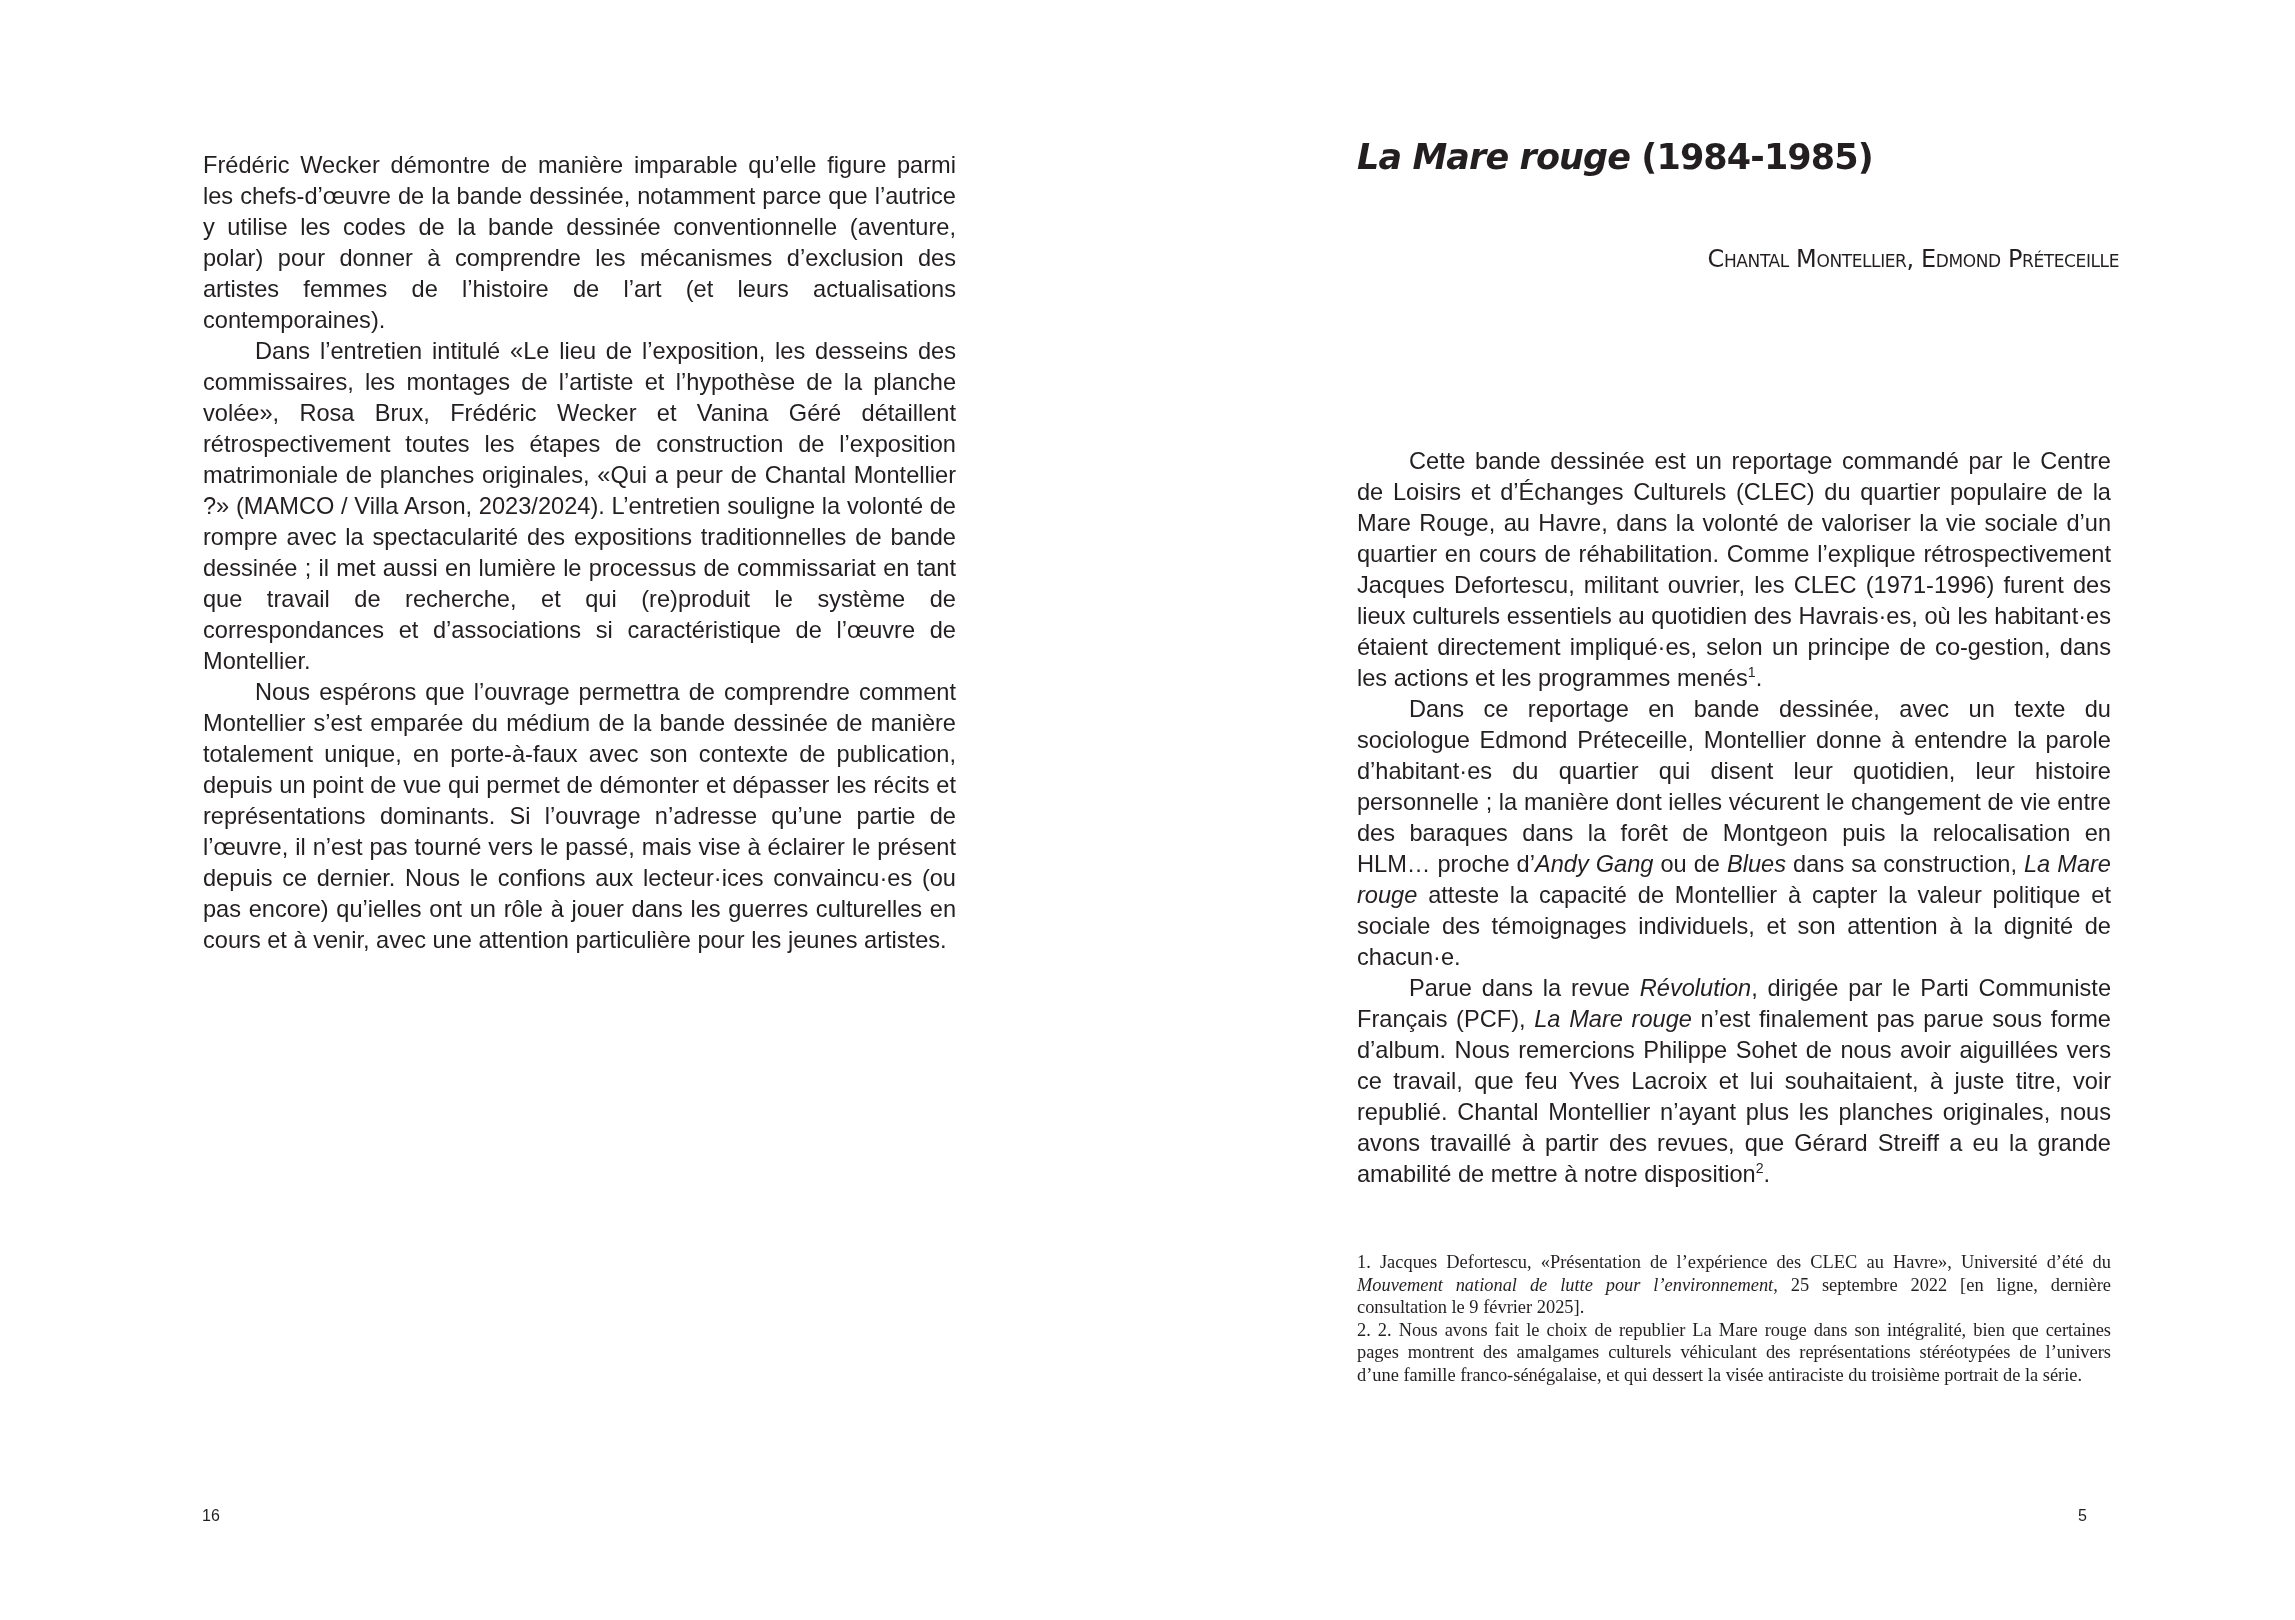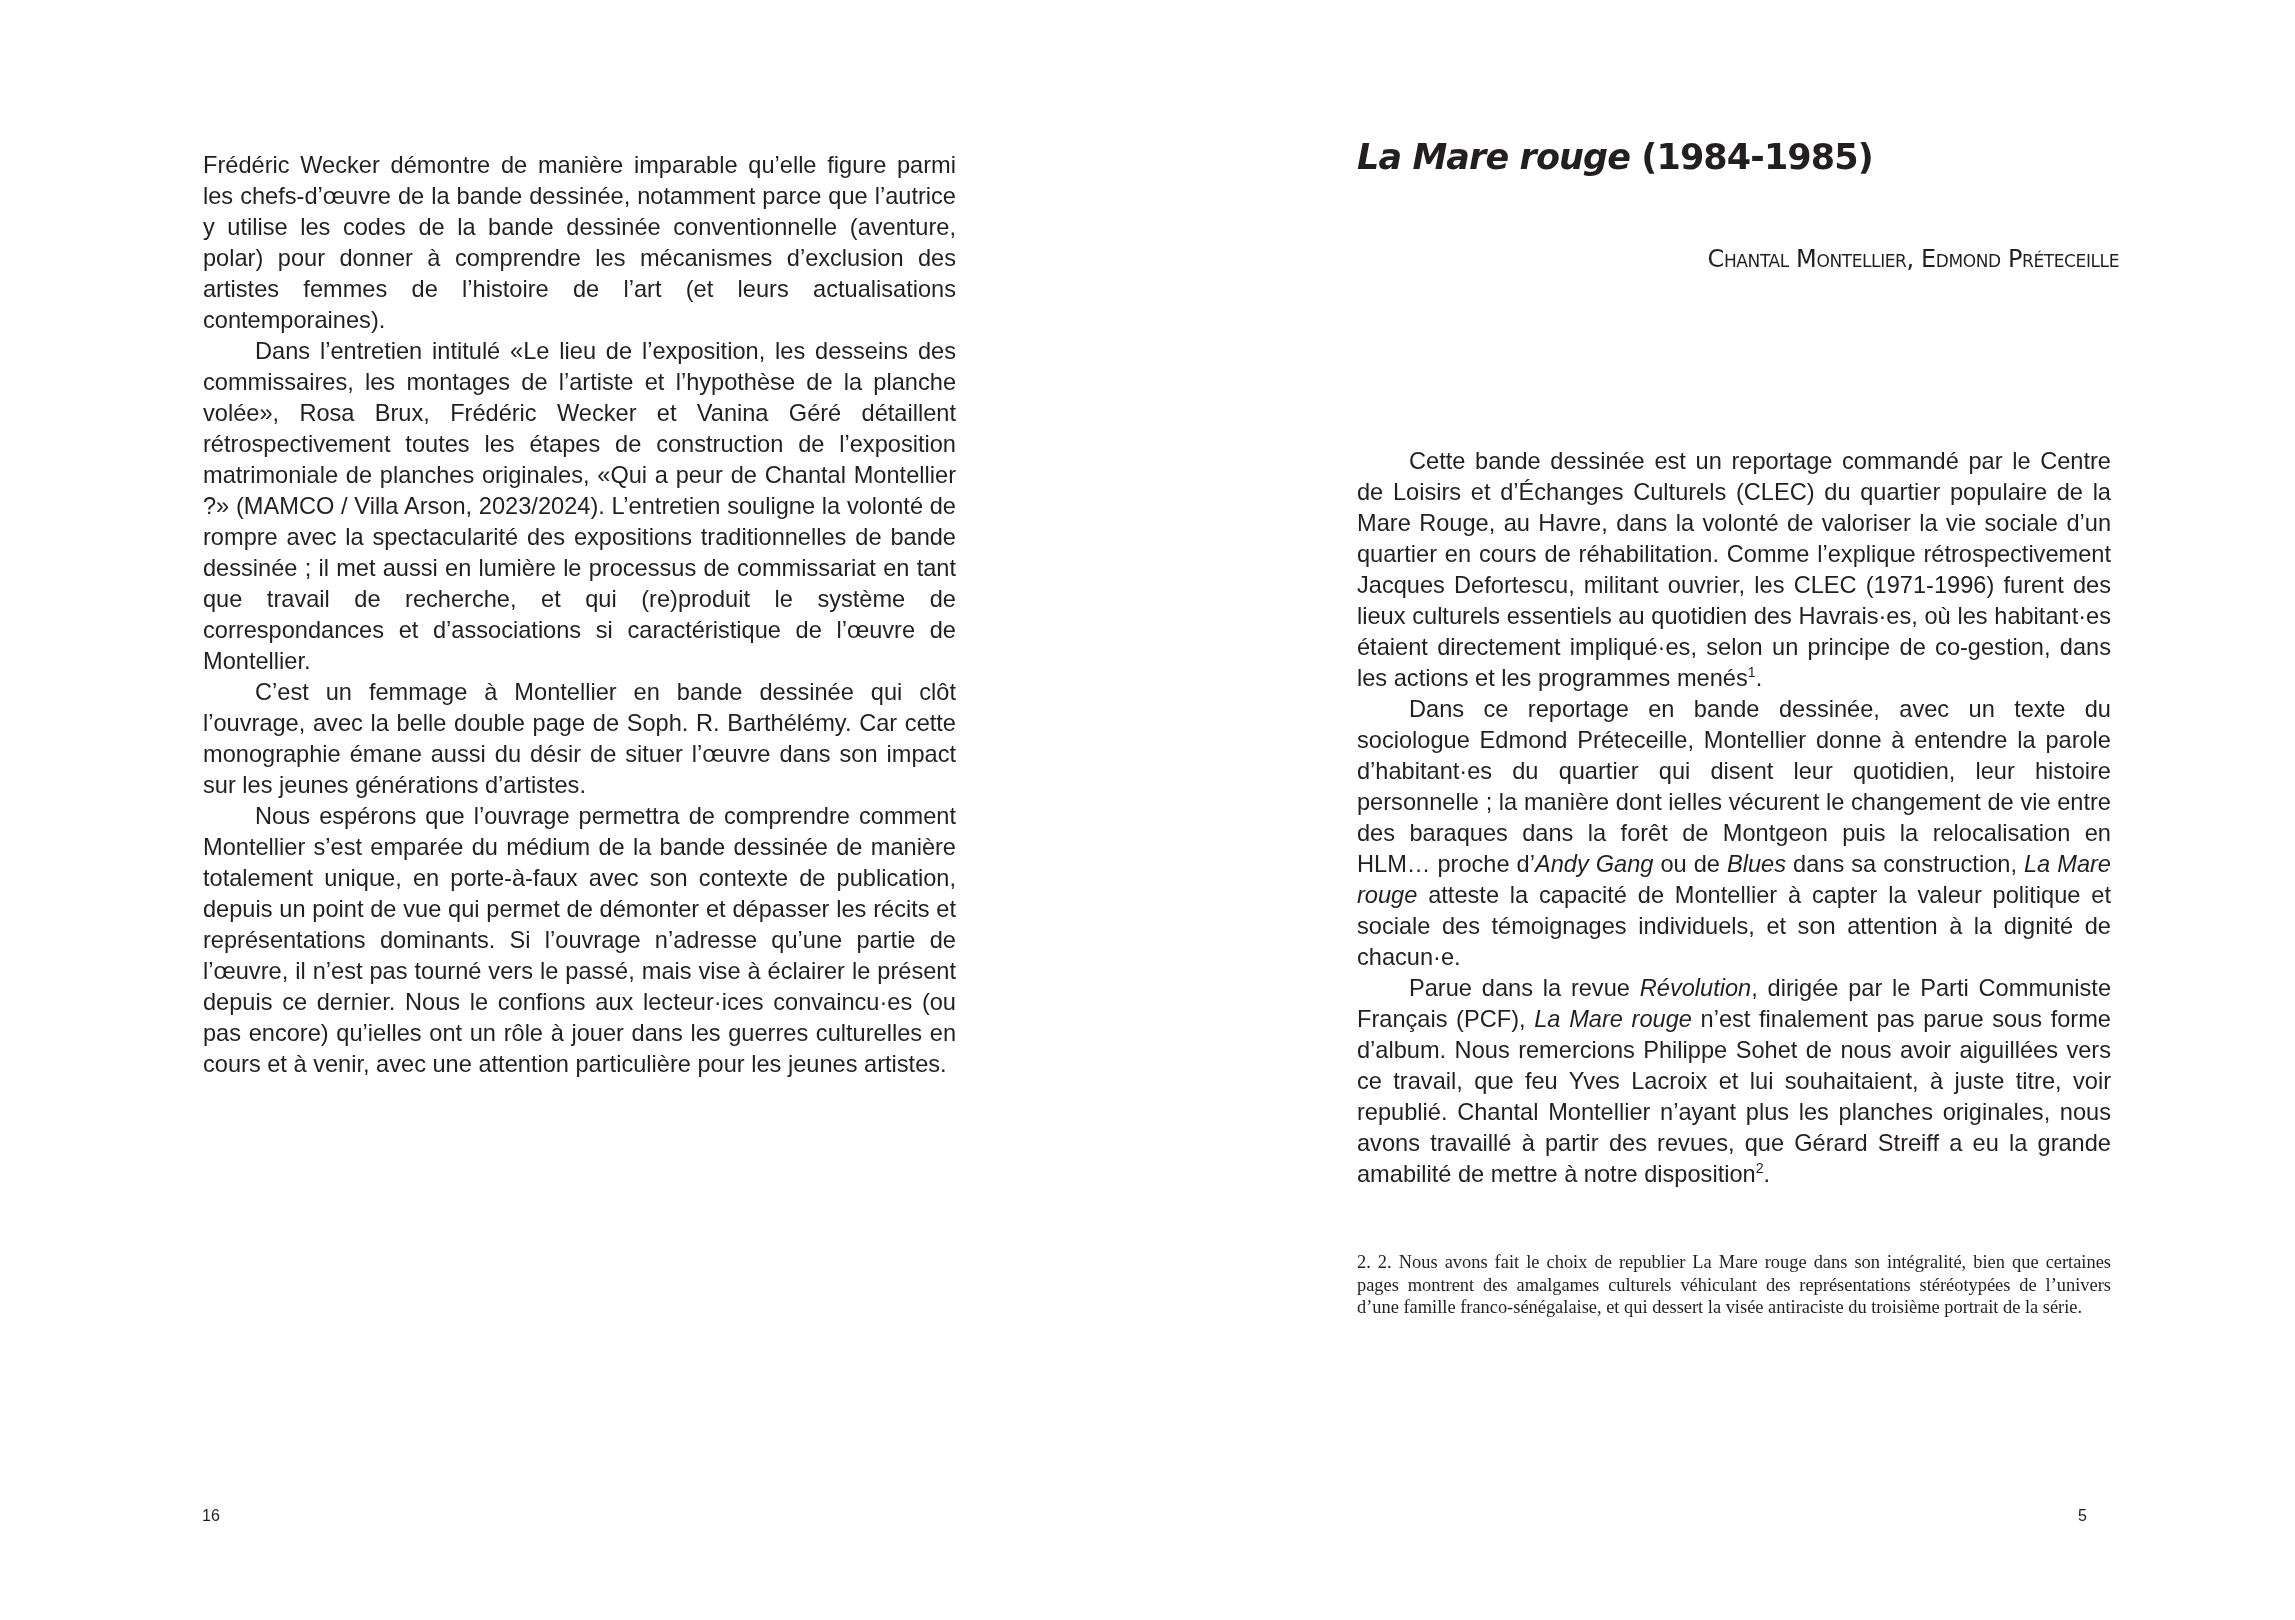--- a/index.html
+++ b/index.html
@@ -22,37 +22,37 @@
   .pageno-left { left:202px; }
   sup { font-size:0.6em; line-height:0; vertical-align:super; }
 </style>
 </head>
 <body>
 
 <div class="page page-left">
   <div class="col col-left">
     <p class="first">Frédéric Wecker démontre de manière imparable qu’elle figure parmi les chefs-d’œuvre de la bande dessinée, notamment parce que l’autrice y utilise les codes de la bande dessinée conventionnelle (aventure, polar) pour donner à comprendre les mécanismes d’exclusion des artistes femmes de l’histoire de l’art (et leurs actualisations contemporaines).</p>
     <p>Dans l’entretien intitulé «Le lieu de l’exposition, les desseins des commissaires, les montages de l’artiste et l’hypothèse de la planche volée», Rosa Brux, Frédéric Wecker et Vanina Géré détaillent rétrospectivement toutes les étapes de construction de l’exposition matrimoniale de planches originales, «Qui a peur de Chantal Montellier ?» (MAMCO / Villa Arson, 2023/2024). L’entretien souligne la volonté de rompre avec la spectacularité des expositions traditionnelles de bande dessinée ; il met aussi en lumière le processus de commissariat en tant que travail de recherche, et qui (re)produit le système de correspondances et d’associations si caractéristique de l’œuvre de Montellier.</p>
-    <p>C’est un femmage à Montellier en bande dessinée qui clôt l’ouvrage, avec la belle double page de Soph. R. Barthélémy. Car cette monographie émane aussi du désir de situer l’œuvre dans son impact sur les jeunes générations d’artistes.</p>
     <p>Nous espérons que l’ouvrage permettra de comprendre comment Montellier s’est emparée du médium de la bande dessinée de manière totalement unique, en porte-à-faux avec son contexte de publication, depuis un point de vue qui permet de démonter et dépasser les récits et représentations dominants. Si l’ouvrage n’adresse qu’une partie de l’œuvre, il n’est pas tourné vers le passé, mais vise à éclairer le présent depuis ce dernier. Nous le confions aux lecteur·ices convaincu·es (ou pas encore) qu’ielles ont un rôle à jouer dans les guerres culturelles en cours et à venir, avec une attention particulière pour les jeunes artistes.</p>
   </div>
   <div class="pageno pageno-left">16</div>
 </div>
 
 <div class="page page-right">
   <h1 class="title" style="margin:0;"><i>La Mare rouge</i><span> (1984-1985)</span></h1>
 
   <div class="authors">Chantal Montellier, Edmond Préteceille</div>
 
 
   <div class="col col-right">
     <p><span>Cette bande dessinée est un reportage commandé par le Centre de Loisirs et d’Échanges Culturels (CLEC) du quartier populaire de la Mare Rouge, au Havre, dans la volonté de valoriser la vie sociale d’un quartier en cours de réhabilitation. Comme l’explique rétrospectivement Jacques Defortescu, militant ouvrier, les CLEC (1971-1996) furent des lieux culturels essentiels au quotidien des Havrais·es, où les habitant·es étaient directement impliqué·es, selon un principe de co-gestion, dans les actions et les programmes menés</span><sup>1</sup><span>.</span></p>
     <p><span>Dans ce reportage en bande dessinée, avec un texte du sociologue Edmond Préteceille, Montellier donne à entendre la parole d’habitant·es du quartier qui disent leur quotidien, leur histoire personnelle ; la manière dont ielles vécurent le changement de vie entre des baraques dans la forêt de Montgeon puis la relocalisation en HLM… proche d’</span><i>Andy Gang</i><span> ou de </span><i>Blues</i><span> dans sa construction, </span><i>La Mare rouge</i><span> atteste la capacité de Montellier à capter la valeur politique et sociale des témoignages individuels, et son attention à la dignité de chacun·e.</span></p>
     <p><span>Parue dans la revue </span><i>Révolution</i><span>, dirigée par le Parti Communiste Français (PCF), </span><i>La Mare rouge</i><span> n’est finalement pas parue sous forme d’album. Nous remercions Philippe Sohet de nous avoir aiguillées vers ce travail, que feu Yves Lacroix et lui souhaitaient, à juste titre, voir republié. Chantal Montellier n’ayant plus les planches originales, nous avons travaillé à partir des revues, que Gérard Streiff a eu la grande amabilité de mettre à notre disposition</span><sup>2</sup><span>.</span></p>
   </div>
 
   <div class="footnotes">
+    <p><span>1. Jacques Defortescu, «Présentation de l’expérience des CLEC au Havre», Université d’été du </span><i>Mouvement national de lutte pour l’environnement</i><span>, 25 septembre 2022 [en ligne, dernière consultation le 9 février 2025].</span></p>
     <p>2. 2. Nous avons fait le choix de republier La Mare rouge dans son intégralité, bien que certaines pages montrent des amalgames culturels véhiculant des représentations stéréotypées de l’univers d’une famille franco-sénégalaise, et qui dessert la visée antiraciste du troisième portrait de la série.</p>
   </div>
 
   <div class="pageno" style="left:930px;">5</div>
 </div>
 
 
 </body></html>

